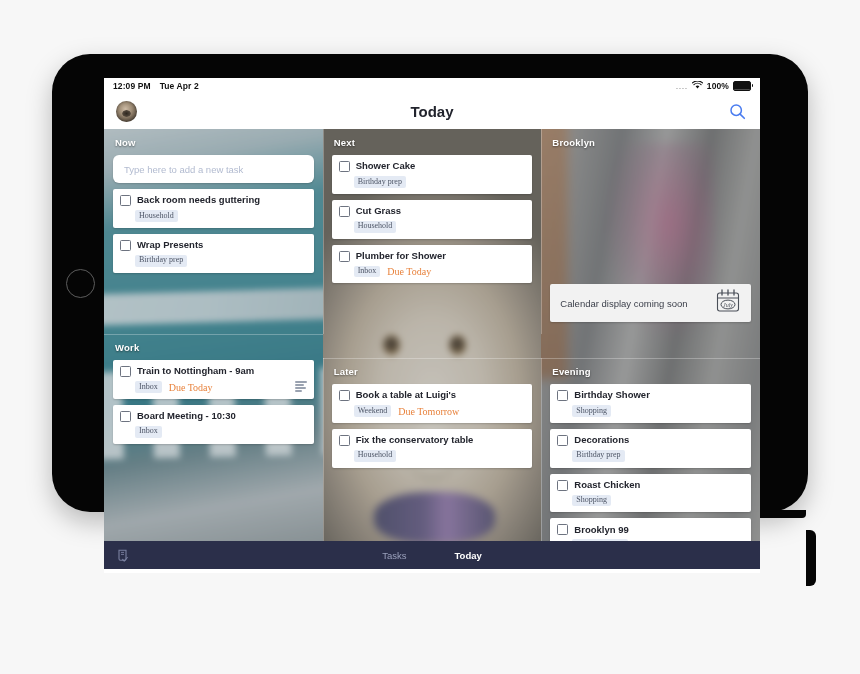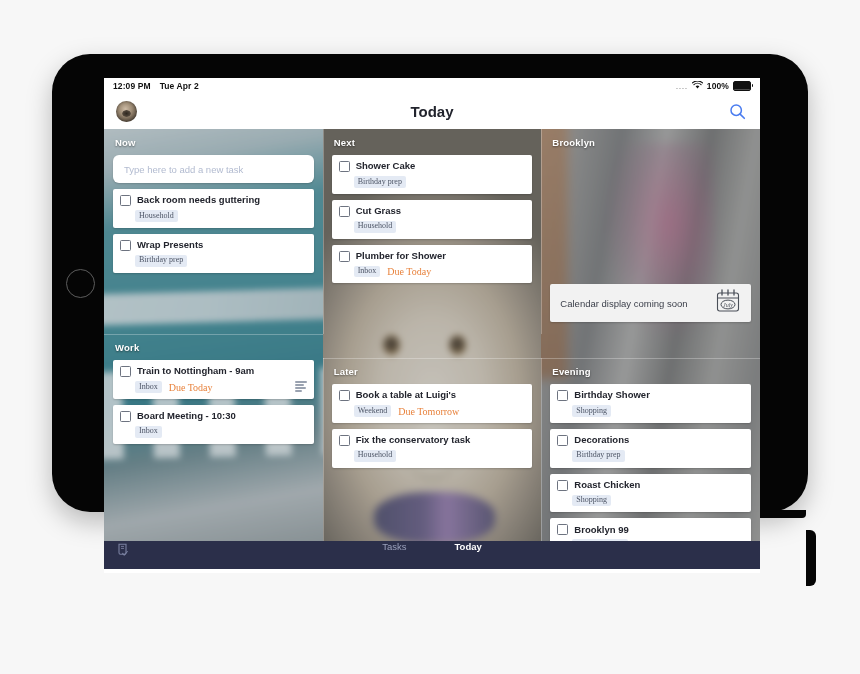--- a/index.html
+++ b/index.html
@@ -190,21 +190,21 @@
   .cal-box{
     position:absolute;left:9px;right:9px;bottom:12px;background:#f2f2f2;
     border-radius:2px;height:38px;display:flex;align-items:center;
     padding:0 10px;box-shadow:0 1px 2px rgba(0,0,0,.18);
   }
   .cal-text{font-size:9.5px;color:#3b3f4a;}
   .cal-icon{margin-left:auto;}
 
   
   #tabbar{
-    height:28px;background:#2b2f4a;display:flex;align-items:flex-start;
+    height:28px;background:#2b2f4a;display:flex;align-items:center;
     padding:0 10px;position:relative;
   }
   #tab-icon{width:16px;height:16px;display:flex;align-items:center;justify-content:center;}
   .tabs{position:absolute;left:0;right:0;display:flex;justify-content:center;gap:48px;pointer-events:none;}
   .tab{font-size:9.5px;color:#9aa0bb;pointer-events:auto;}
   .tab.active{color:#ffffff;font-weight:bold;}
 </style>
 </head>
 <body>
 
@@ -382,21 +382,21 @@
                 <span class="card-title">Book a table at Luigi's</span>
               </div>
               <div class="card-meta">
                 <span class="tag">Weekend</span>
                 <span class="due">Due Tomorrow</span>
               </div>
             </div>
             <div class="card">
               <div class="card-top">
                 <span class="cb"></span>
-                <span class="card-title">Fix the conservatory task</span>
+                <span class="card-title">Fix the conservatory table</span>
               </div>
               <div class="card-meta">
                 <span class="tag">Household</span>
               </div>
             </div>
           </div>
 
           <div class="section">
             <div class="sec-title">Evening</div>
             <div class="card">

